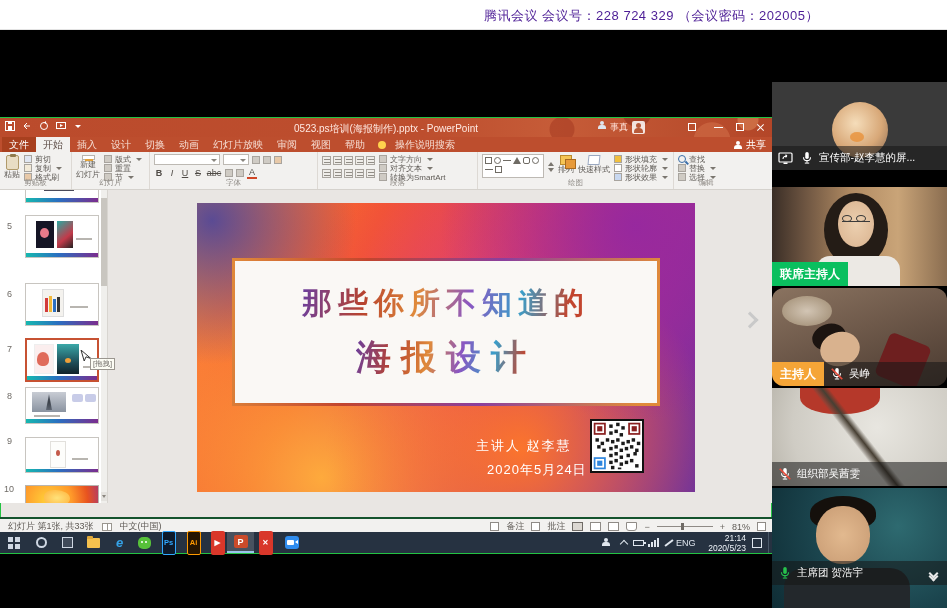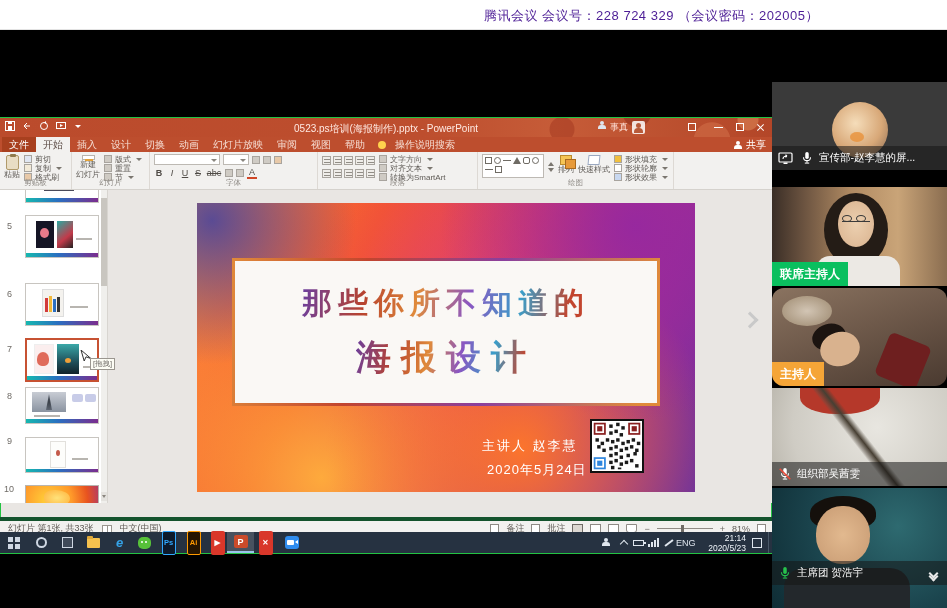--- a/index.html
+++ b/index.html
@@ -108,32 +108,32 @@
         radial-gradient(circle at 55% 35%, rgba(235,70,120,.55), transparent 50%),
         linear-gradient(115deg,#ff8c3a 0%,#f2552f 30%,#d63a63 55%,#9c2f93 80%,#6a2fa0 100%); }
   .tbox-border { position:absolute; left:35px; top:55px; width:428px; height:148px; padding:3px;
       background:linear-gradient(100deg,#e08a3a,#c2452e 30%,#8a3f9e 60%,#e08a3a 95%); }
   .tbox { width:100%; height:100%; background:#faf8f5; display:flex; flex-direction:column; align-items:center; justify-content:center; gap:10px; }
   .stitle { font-weight:bold; letter-spacing:6px; color:#8a3f9e;
       background:linear-gradient(100deg,#6a3fa0 0%,#b8432e 22%,#e08a3a 40%,#8a56c2 58%,#3a9ec9 75%,#c2452e 92%);
       -webkit-background-clip:text; background-clip:text; -webkit-text-fill-color:transparent; }
   .stitle.l1 { font-size:30px; }
   .stitle.l2 { font-size:35px; letter-spacing:10px; }
-  .spresenter { position:absolute; left:285px; top:234px; font-size:13px; color:#fff; letter-spacing:2px; }
+  .spresenter { position:absolute; left:279px; top:234px; font-size:13px; color:#fff; letter-spacing:2px; }
   .sdate { position:absolute; left:290px; top:258px; font-size:13px; color:#fff; letter-spacing:1px; }
   .qr { position:absolute; left:393px; top:216px; width:54px; height:54px; background:#fff; border:2px solid #111; }
   .next-chev { left:744px; top:196px; width:12px; height:12px; border-right:3px solid #c9c9c9; border-top:3px solid #c9c9c9; transform:rotate(45deg); }
 
   
   .dragtip { left:90px; top:240px; background:#fdfdf5; border:1px solid #9a968f; font-size:7.5px; color:#6f6b66; padding:0 2px; line-height:10px; }
 
   
   .notes { left:108px; top:385px; width:664px; height:14px; background:#fff; border-top:1px solid #d8d5d0; }
   .notes-text { left:18px; top:2px; font-size:9px; color:#9a968f; }
-  .statusbar { left:0; top:399px; width:772px; height:15px; background:#f2f1ef; border-top:4px solid #14532d; font-size:9px; color:#5f5b56; }
+  .statusbar { left:0; top:399px; width:772px; height:15px; background:#f2f1ef; border-top:2px solid #14532d; font-size:9px; color:#5f5b56; }
   .st-left { left:8px; top:0; height:15px; gap:8px; }
   .spell-ic { width:10px; height:8px; background:#fff; border:1px solid #9a968f; position:relative; }
   .spell-ic::after { content:""; position:absolute; left:4px; top:0; width:1px; height:7px; background:#9a968f; }
   .st-right { right:6px; top:0; height:15px; gap:7px; }
   .vicon { width:11px; height:9px; border:1px solid #8f8b86; background:#fff; }
   .vicon.sel { background:#dcd8d2; border-color:#6f6b66; }
   .vicon.grid { background:linear-gradient(#fff,#fff), repeating-linear-gradient(90deg,#8f8b86 0 2px, transparent 2px 4px); }
   .ztrack { width:56px; height:1px; background:#8f8b86; position:relative; }
   .zthumb { position:absolute; left:24px; top:-3px; width:3px; height:7px; background:#6f6b66; }
   .noteic { width:9px; height:9px; border:1px solid #8f8b86; background:#fff; }
@@ -432,20 +432,39 @@
             </div>
           <div class="minirow">
               <span class="mi" style="background:#c8d8f0"></span>
               <span>形状效果</span>
               <span class="caret"></span>
             </div>
         </div>
         <span class="rg-label">绘图</span>
       </div>
 
+      <div class="rg" style="width:64px; border-right:none">
+        <div class="minirows">
+          <div class="minirow">
+              <span class="find-ic"></span>
+              <span>查找</span>
+            </div>
+          <div class="minirow">
+              <span class="mi"></span>
+              <span>替换</span>
+              <span class="caret"></span>
+            </div>
+          <div class="minirow">
+              <span class="mi"></span>
+              <span>选择</span>
+              <span class="caret"></span>
+            </div>
+        </div>
+        <span class="rg-label">编辑</span>
+      </div>
     </div>
 
     <div class="ab thumbs">
       <div class="ab thumb" style="top:-6px; height:19px;">
         <span class="tline" style="left:18px; top:4px; width:30px; background:#4a4a5a"></span>
         <span class="tbar"></span>
       </div>
 
       <span class="ab tnum" style="top:31px">5</span>
       <div class="ab thumb" style="top:25px; height:43px;">
@@ -708,20 +727,30 @@
       </div>
     </div>
 
     <div class="ab tile v3" style="top:206px; height:98px;">
       <span class="v3-light"></span>
       <span class="v3-hair"></span>
       <span class="v3-face"></span>
       <span class="v3-red"></span>
       <div class="plabel">
         <div class="badge orange">主持人</div>
+        <div class="lrest">
+          <svg class="micwrap" viewBox="0 0 16 16">
+            <rect x="6" y="1" width="4" height="8" rx="2" fill="#fff"></rect>
+            <path d="M4 7 a4 4 0 0 0 8 0" fill="none" stroke="#fff" stroke-width="1.2"></path>
+            <line x1="8" y1="11" x2="8" y2="13.5" stroke="#fff" stroke-width="1.2"></line>
+            <line x1="5.5" y1="13.8" x2="10.5" y2="13.8" stroke="#fff" stroke-width="1.2"></line>
+            <line x1="2" y1="2" x2="14" y2="14" stroke="#e74c3c" stroke-width="2"></line>
+          </svg>
+          <span class="pname">吴峥</span>
+        </div>
       </div>
     </div>
 
     <div class="ab tile v4" style="top:306px; height:98px;">
       <span class="v4-red"></span>
       <span class="v4-diag"></span>
       <div class="plabel">
         <div class="lrest">
           <svg class="micwrap" viewBox="0 0 16 16">
             <rect x="6" y="1" width="4" height="8" rx="2" fill="#fff"></rect>

